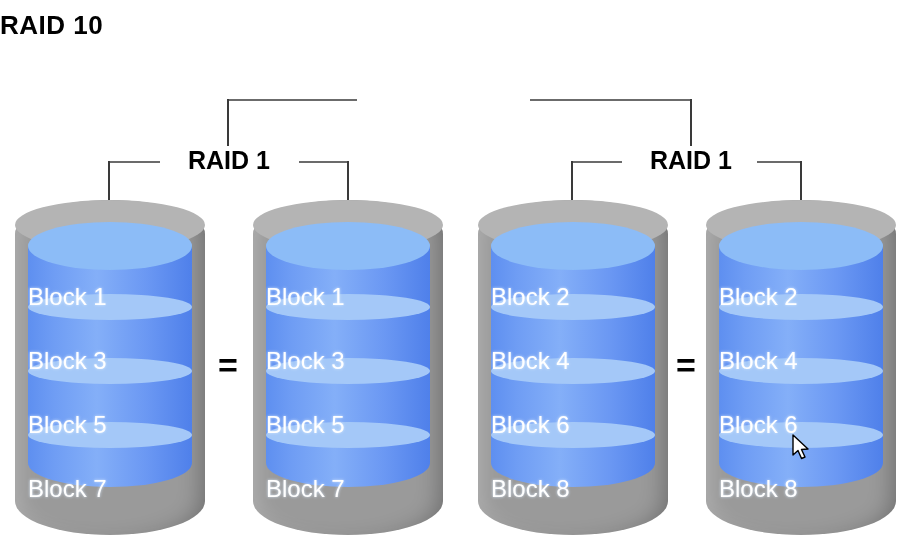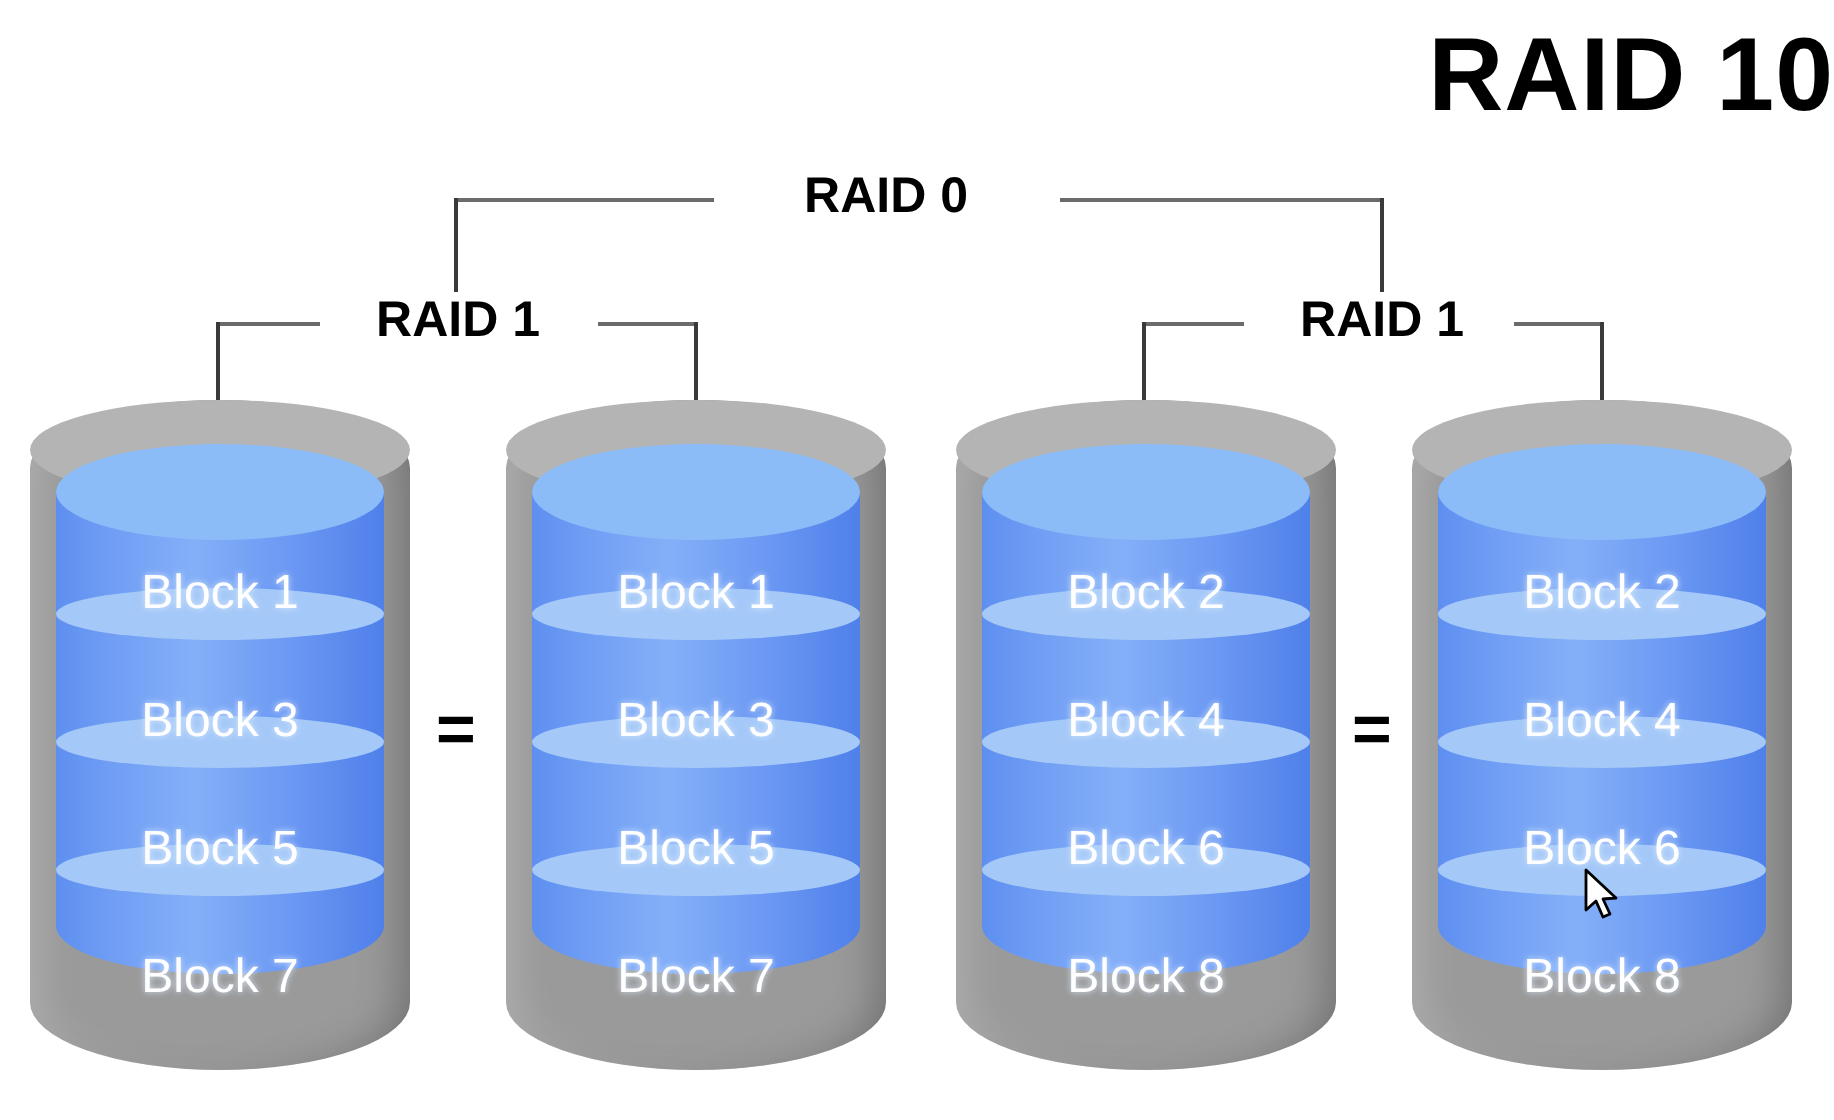--- a/index.html
+++ b/index.html
@@ -21,22 +21,22 @@
     width: 917px;
     height: 560px;
   }
 
   
   .title-main {
     position: absolute;
     left: 0;
     top: 12px;
     width: 917px;
-    text-align: right;
-    font-size: 52px;
+    text-align: left;
+    font-size: 26px;
     font-weight: bold;
     color: #000000;
     letter-spacing: 0.5px;
     line-height: 1;
     white-space: nowrap;
   }
   .title-raid0 {
     position: absolute;
     top: 86px;
     left: 358px;
@@ -148,21 +148,20 @@
     width: 164px;
     height: 26px;
     background: #a4c8f8;
     border-radius: 50%;
     z-index: 4;
   }
   .block-label {
     position: absolute;
     left: 0;
     width: 164px;
-    text-align: center;
     color: #ffffff;
     font-size: 24px;
     line-height: 1;
     white-space: nowrap;
     z-index: 5;
     text-shadow: 0 0 3px rgba(220,236,255,0.95);
   }
 
   
   .equals {
@@ -185,21 +184,20 @@
 
 <div id="stage">
 
   <div class="title-main">RAID 10</div>
 
   <div class="hline" style="left:227px; top:99px; width:130px;"></div>
   <div class="hline" style="left:530px; top:99px; width:161px;"></div>
   <div class="vline" style="left:227px; top:99px; height:47px;"></div>
   <div class="vline" style="left:690px; top:99px; height:47px;"></div>
 
-  <div class="title-raid0">RAID 0</div>
 
   <div class="hline" style="left:108px; top:161px; width:52px;"></div>
   <div class="hline" style="left:299px; top:161px; width:49px;"></div>
   <div class="vline" style="left:108px; top:161px; height:70px;"></div>
   <div class="vline" style="left:347px; top:161px; height:70px;"></div>
 
   <div class="title-raid1 raid1-left">RAID 1</div>
 
   <div class="hline" style="left:571px; top:161px; width:51px;"></div>
   <div class="hline" style="left:757px; top:161px; width:44px;"></div>

